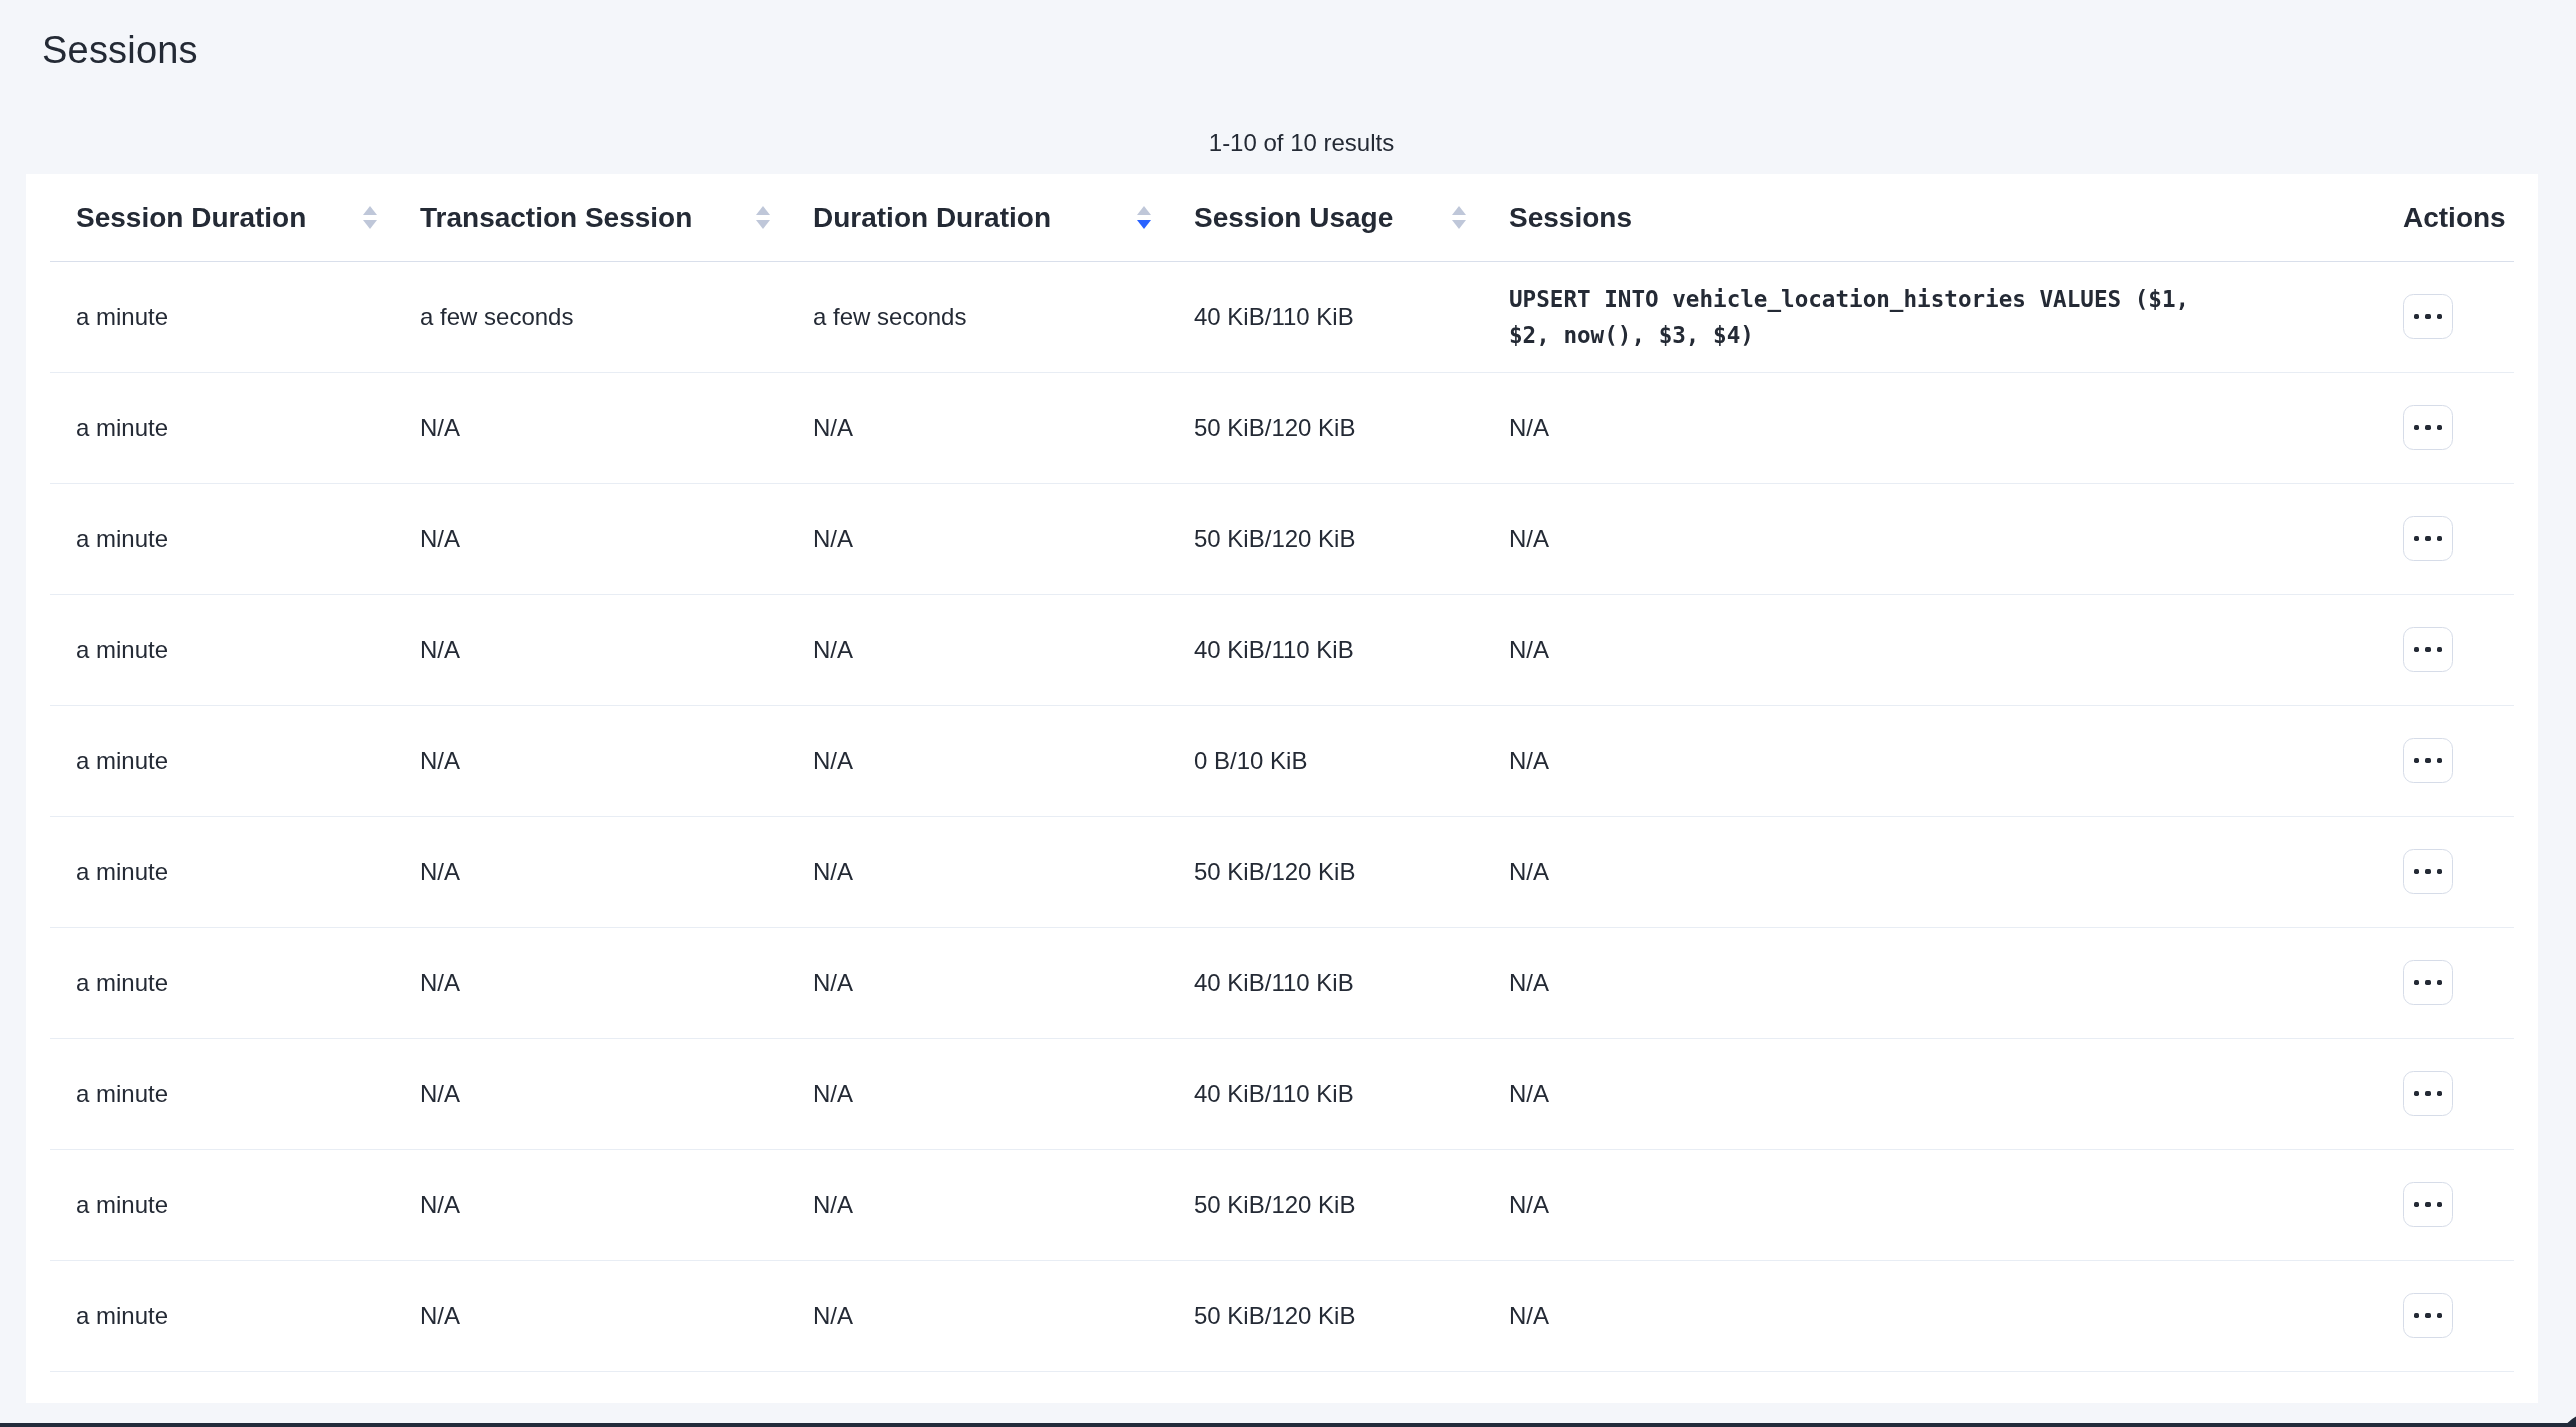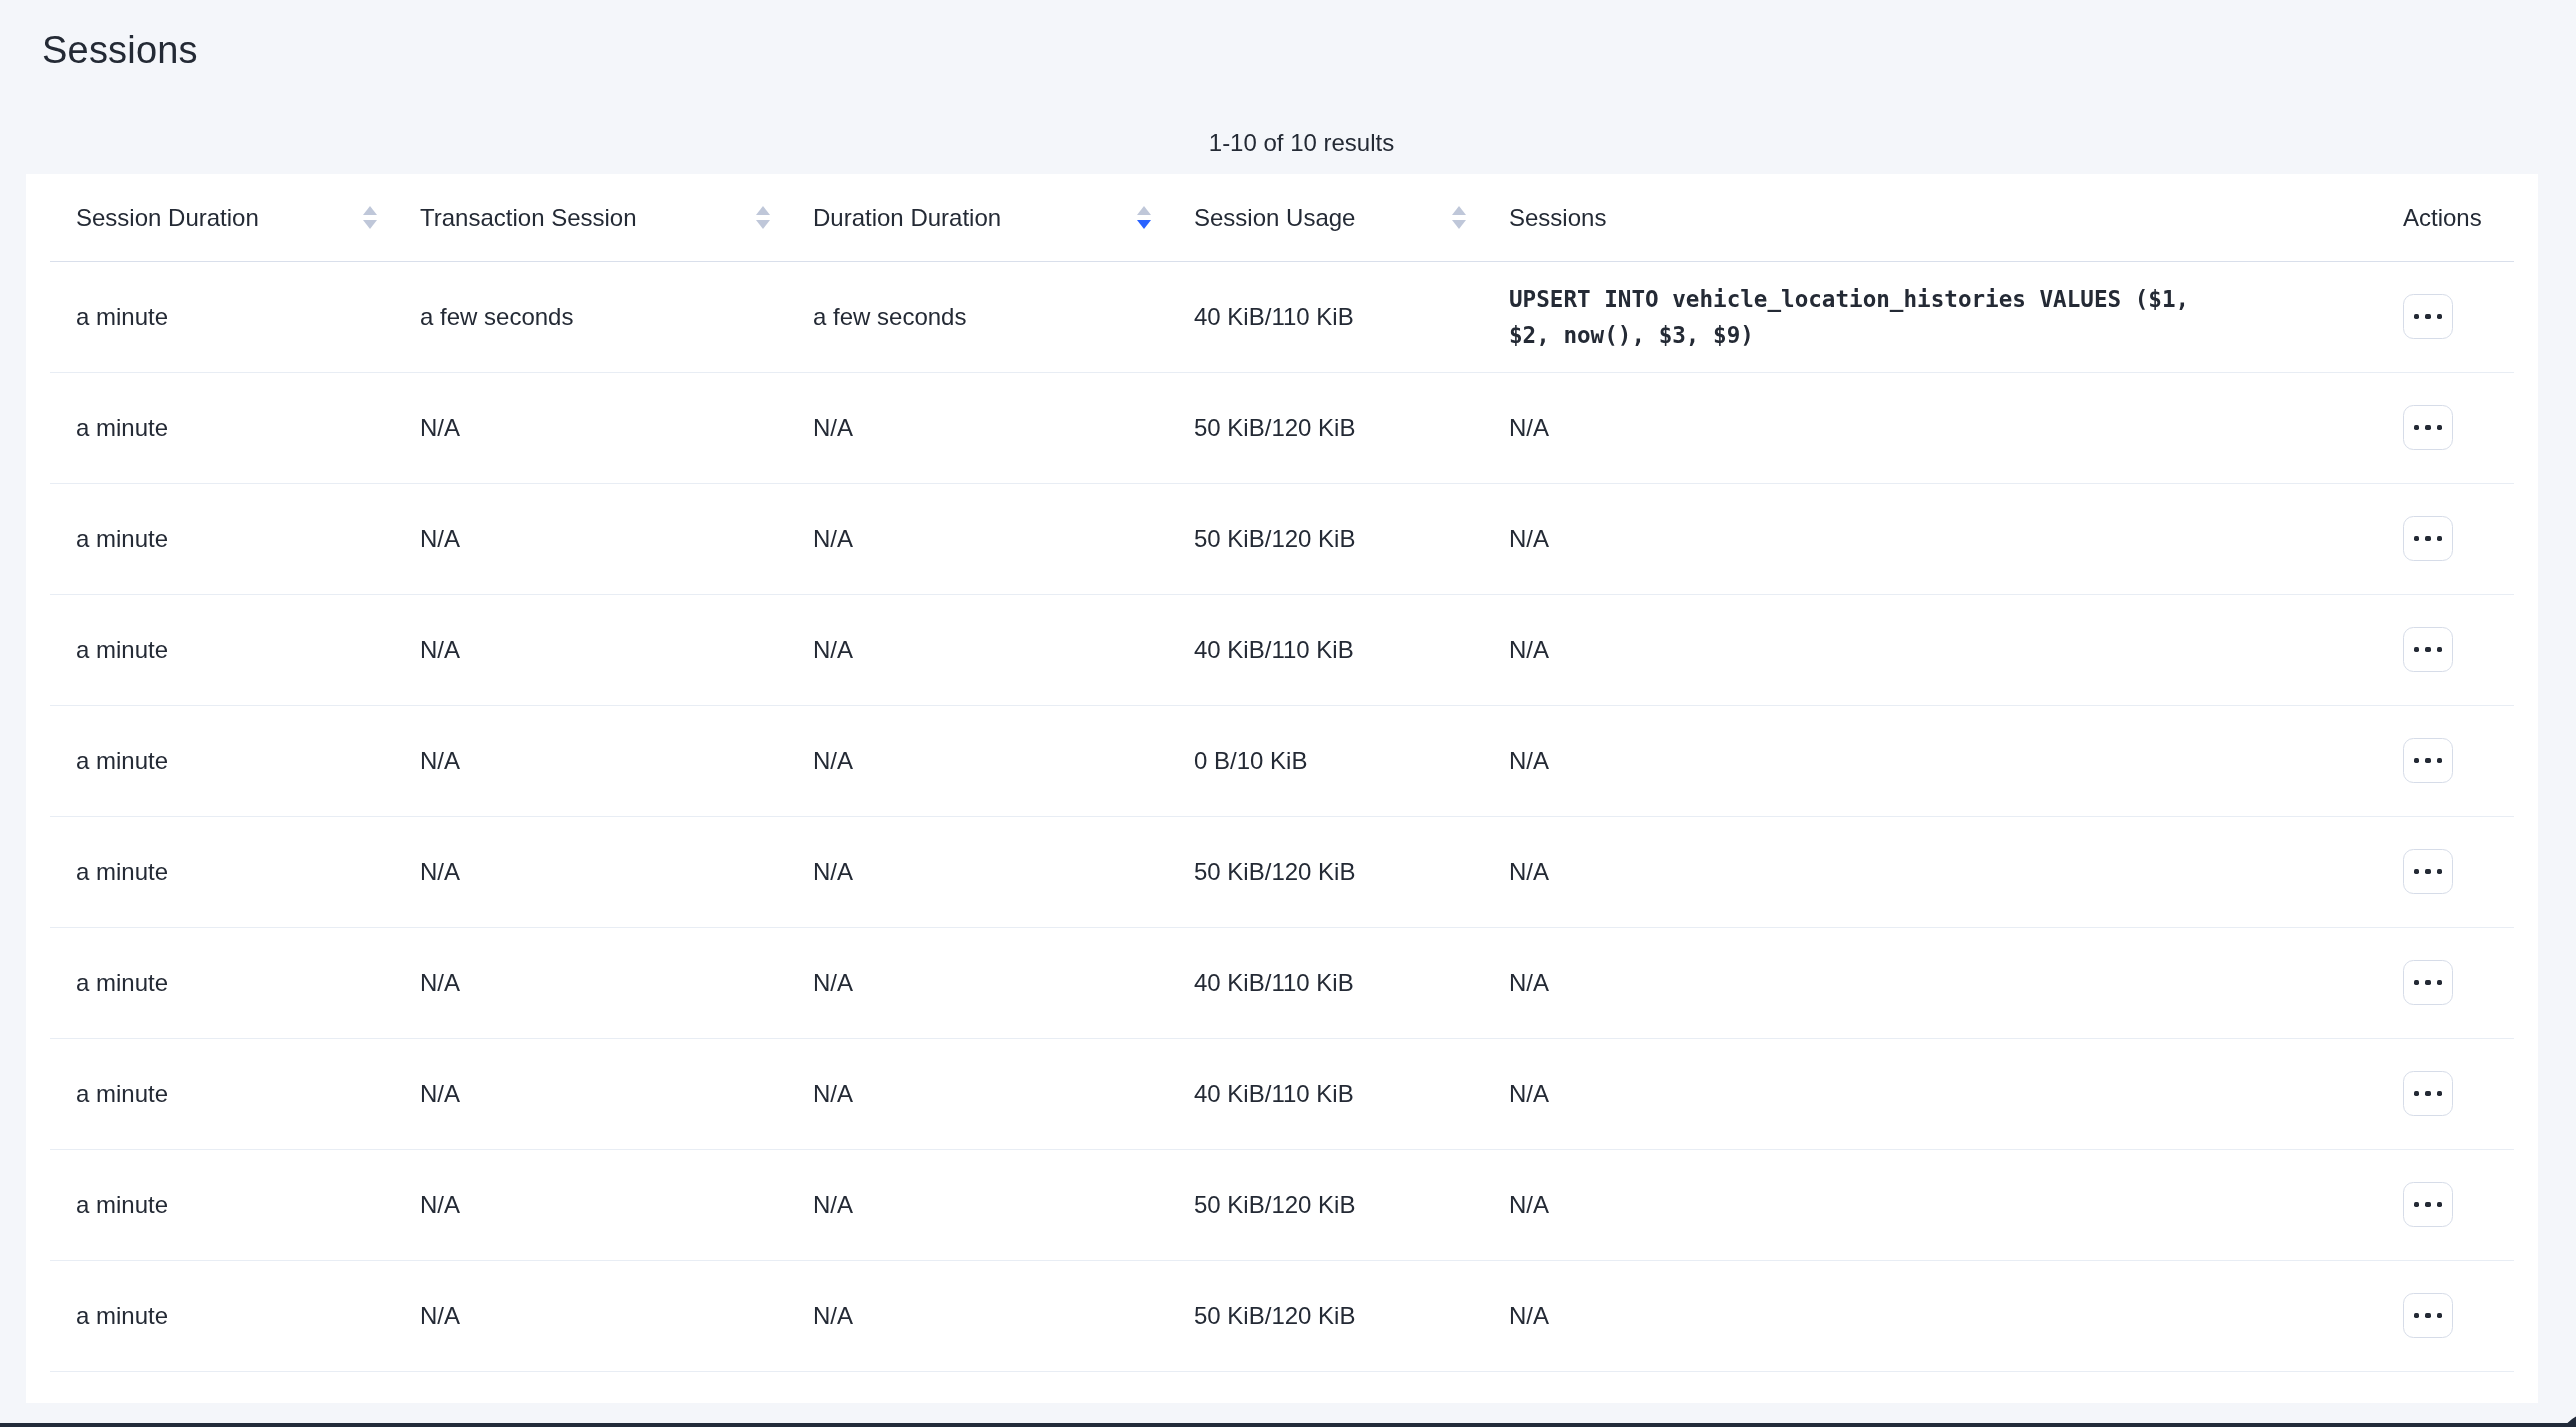--- a/index.html
+++ b/index.html
@@ -41,22 +41,22 @@
   }
   col.c1 { width: 344px; }
   col.c2 { width: 393px; }
   col.c3 { width: 381px; }
   col.c4 { width: 315px; }
   col.c5 { width: auto;  }
   col.c6 { width: 137px; }
   th {
     height: 87px;
     text-align: right;
-    font-size: 24px;
-    font-weight: 400;
+    font-size: 28px;
+    font-weight: 700;
     color: #242a35;
     padding: 0 17.4px 0 26px;
     border-bottom: 1.7px solid #d9dfeb;
     vertical-align: middle;
   }
   .th-inner {
     display: flex;
     align-items: center;
     justify-content: space-between;
   }
@@ -174,21 +174,21 @@
           </th>
         </tr>
     </thead>
     <tbody>
         <tr>
           <td>a minute</td>
           <td>a few seconds</td>
           <td>a few seconds</td>
           <td>40 KiB/110 KiB</td>
           <td>
-            <div class="sql-text">UPSERT INTO vehicle_location_histories VALUES ($1, $2, now(), $3, $9)</div>
+            <div class="sql-text">UPSERT INTO vehicle_location_histories VALUES ($1, $2, now(), $3, $4)</div>
           </td>
           <td>
             <button class="actions-btn">
               <span class="dots">
                 <i class="dot"></i>
                 <i class="dot"></i>
                 <i class="dot"></i>
               </span>
             </button>
           </td>

